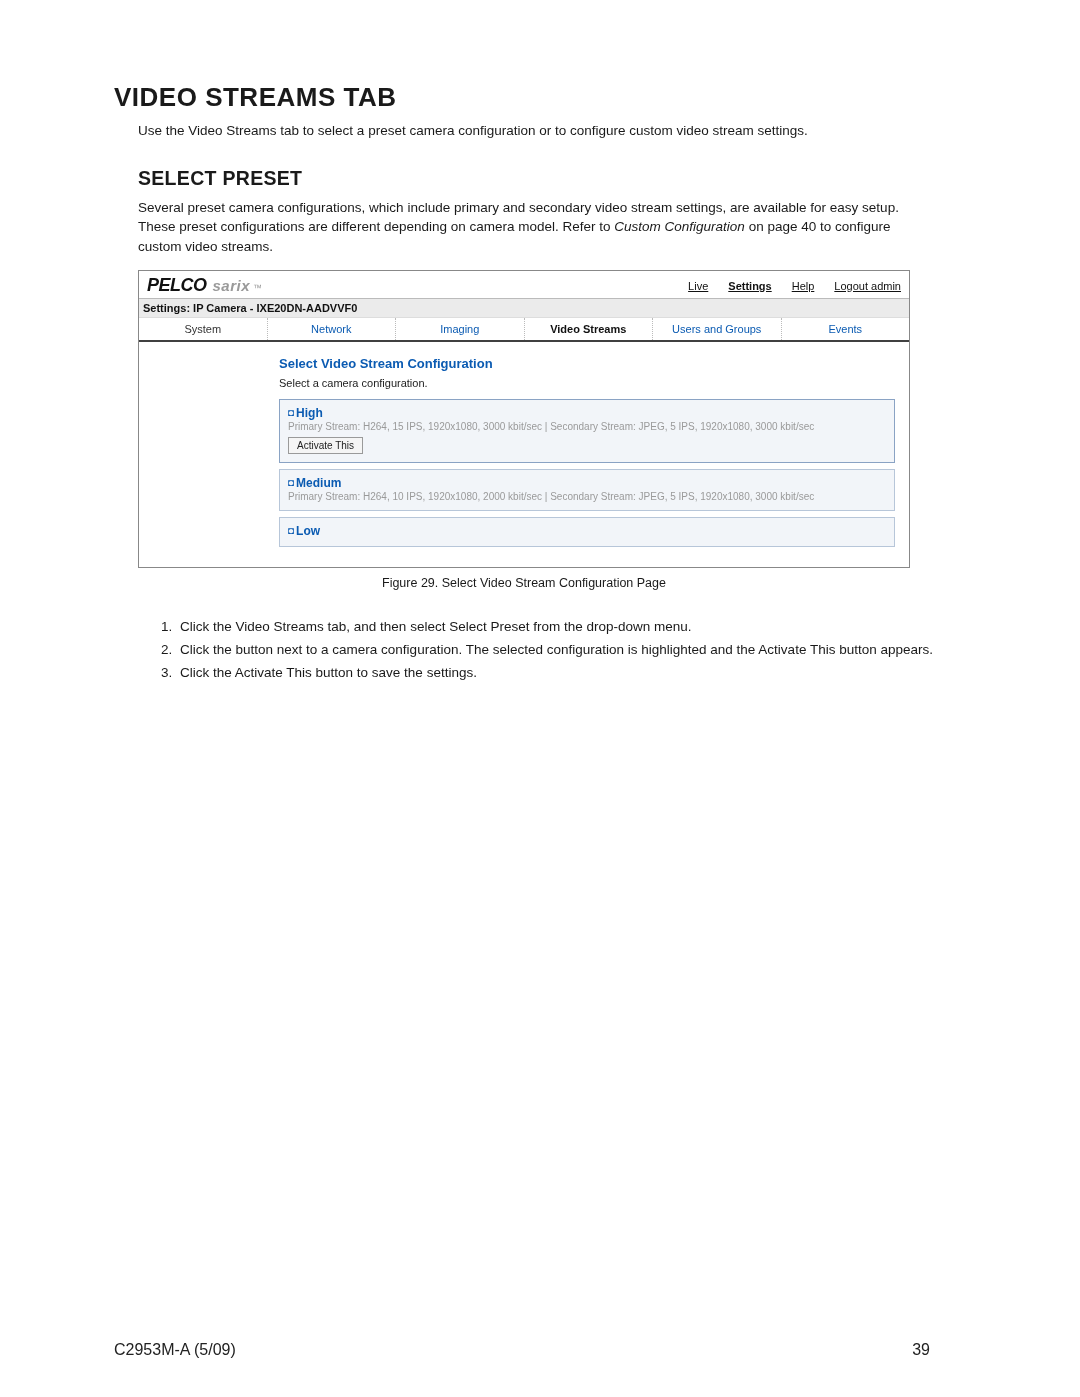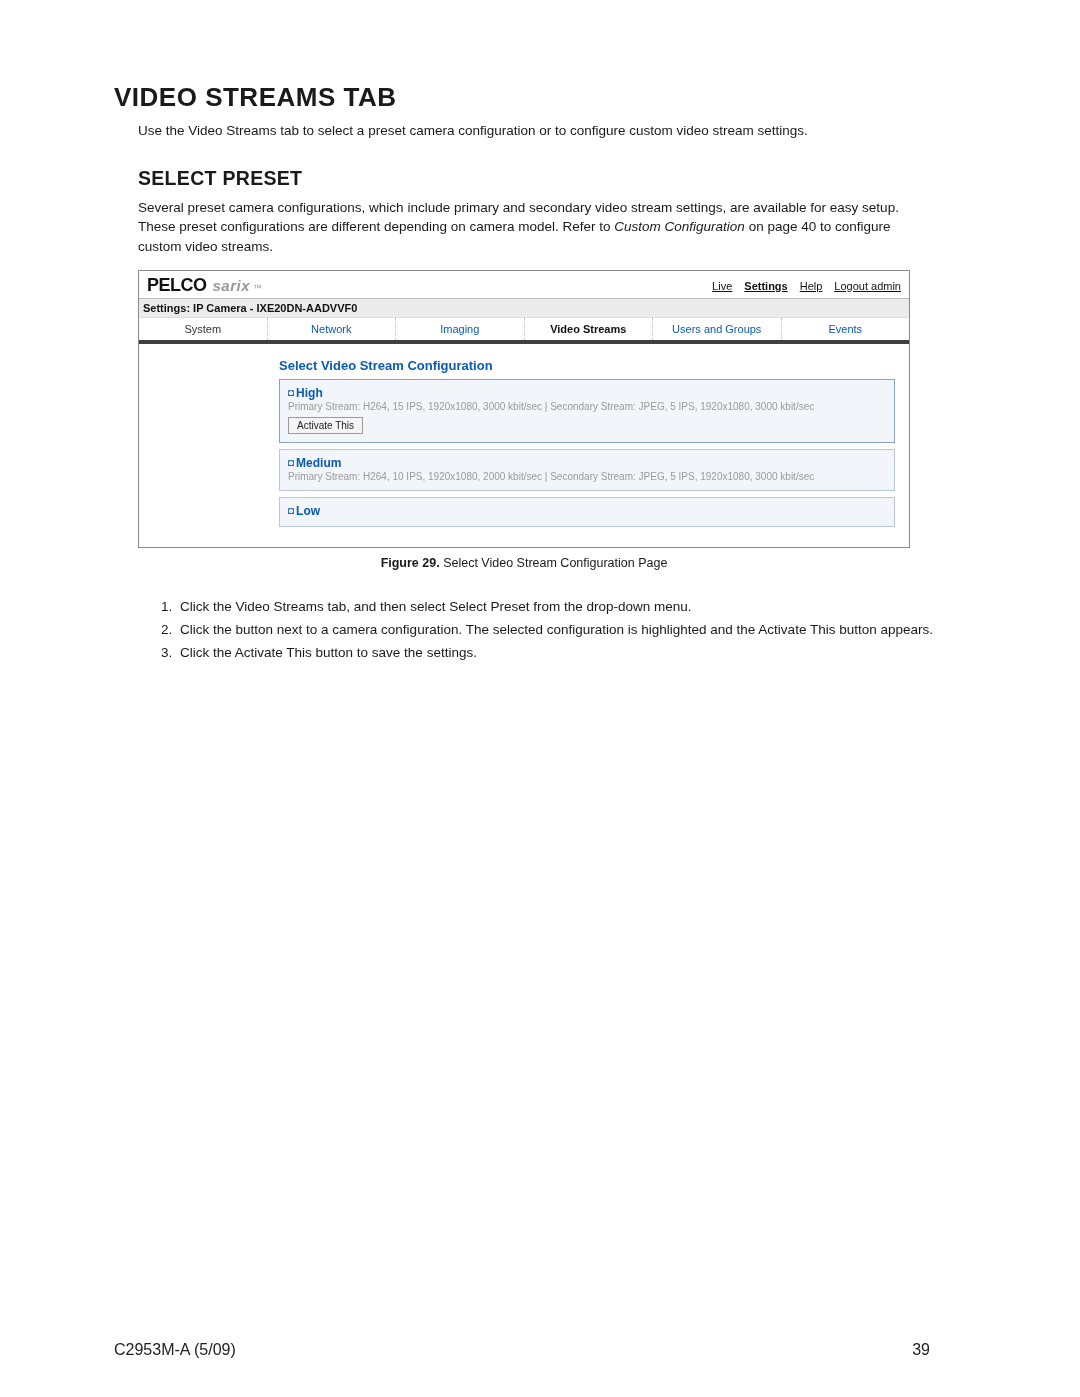--- a/index.html
+++ b/index.html
@@ -63,40 +63,41 @@
     border-bottom: 1px solid #bbb;
   }
   .brand {
     display: flex;
     align-items: baseline;
     gap: 6px;
   }
   .brand-pelco {
     font-family: "Arial Black", Arial, sans-serif;
     font-weight: 900;
+    font-style: italic;
     font-size: 18px;
     letter-spacing: -0.5px;
     color: #111;
   }
   .brand-sarix {
     font-family: Arial, sans-serif;
     font-style: italic;
     color: #9a9a9a;
     font-size: 15px;
     font-weight: 600;
     letter-spacing: 0.5px;
   }
   .brand-tm {
     font-size: 9px;
     color: #9a9a9a;
     margin-left: -3px;
   }
   .top-links {
     display: flex;
-    gap: 12px;
+    gap: 20px;
     font-size: 11px;
   }
   .top-links .tl {
     color: #111;
     text-decoration: underline;
     cursor: pointer;
   }
   .top-links .tl.bold {
     font-weight: 700;
   }
@@ -104,21 +105,21 @@
     background: #ebebeb;
     padding: 3px 4px;
     font-size: 11px;
     font-weight: 700;
     color: #111;
     border-bottom: 1px solid #ddd;
   }
   .tabs {
     display: flex;
     background: #fff;
-    border-bottom: 4px solid #404040;
+    border-bottom: 2px solid #404040;
   }
   .tabs .tab {
     flex: 1;
     text-align: center;
     padding: 5px 0;
     font-size: 11px;
     color: #0b5bb2;
     border-right: 1px dotted #bbb;
     cursor: pointer;
   }
@@ -178,21 +179,21 @@
     padding: 2px 8px;
     cursor: pointer;
     color: #222;
   }
   
   .figcap {
     margin: 8px 24px 26px 24px;
     text-align: center;
     font-size: 12.5px;
   }
-  .figcap .lbl { font-weight: 700; }
+  .figcap .lbl { font-weight: 400; }
   
   .steps-intro {
     margin: 0 0 8px 24px;
     font-size: 13.5px;
   }
   ol.steps {
     margin: 0 0 0 44px;
     padding: 0 0 0 18px;
     font-size: 13.5px;
     line-height: 1.7;
@@ -247,20 +248,21 @@
       <div class="tab system">System</div>
       <div class="tab">Network</div>
       <div class="tab">Imaging</div>
       <div class="tab active">Video Streams</div>
       <div class="tab">Users and Groups</div>
       <div class="tab">Events</div>
     </div>
 
     <div class="config-area">
       <div class="config-title">Select Video Stream Configuration</div>
+      <div class="config-sub">Select a camera configuration.</div>
 
       <div class="preset-box selected">
         <div class="preset-name">
           <span class="radio">◘</span><span>High</span>
         </div>
         <div class="preset-desc">Primary Stream: H264, 15 IPS, 1920x1080, 3000 kbit/sec | Secondary Stream: JPEG, 5 IPS, 1920x1080, 3000 kbit/sec</div>
         <div class="activate-btn">Activate This</div>
       </div>
 
       <div class="preset-box">

